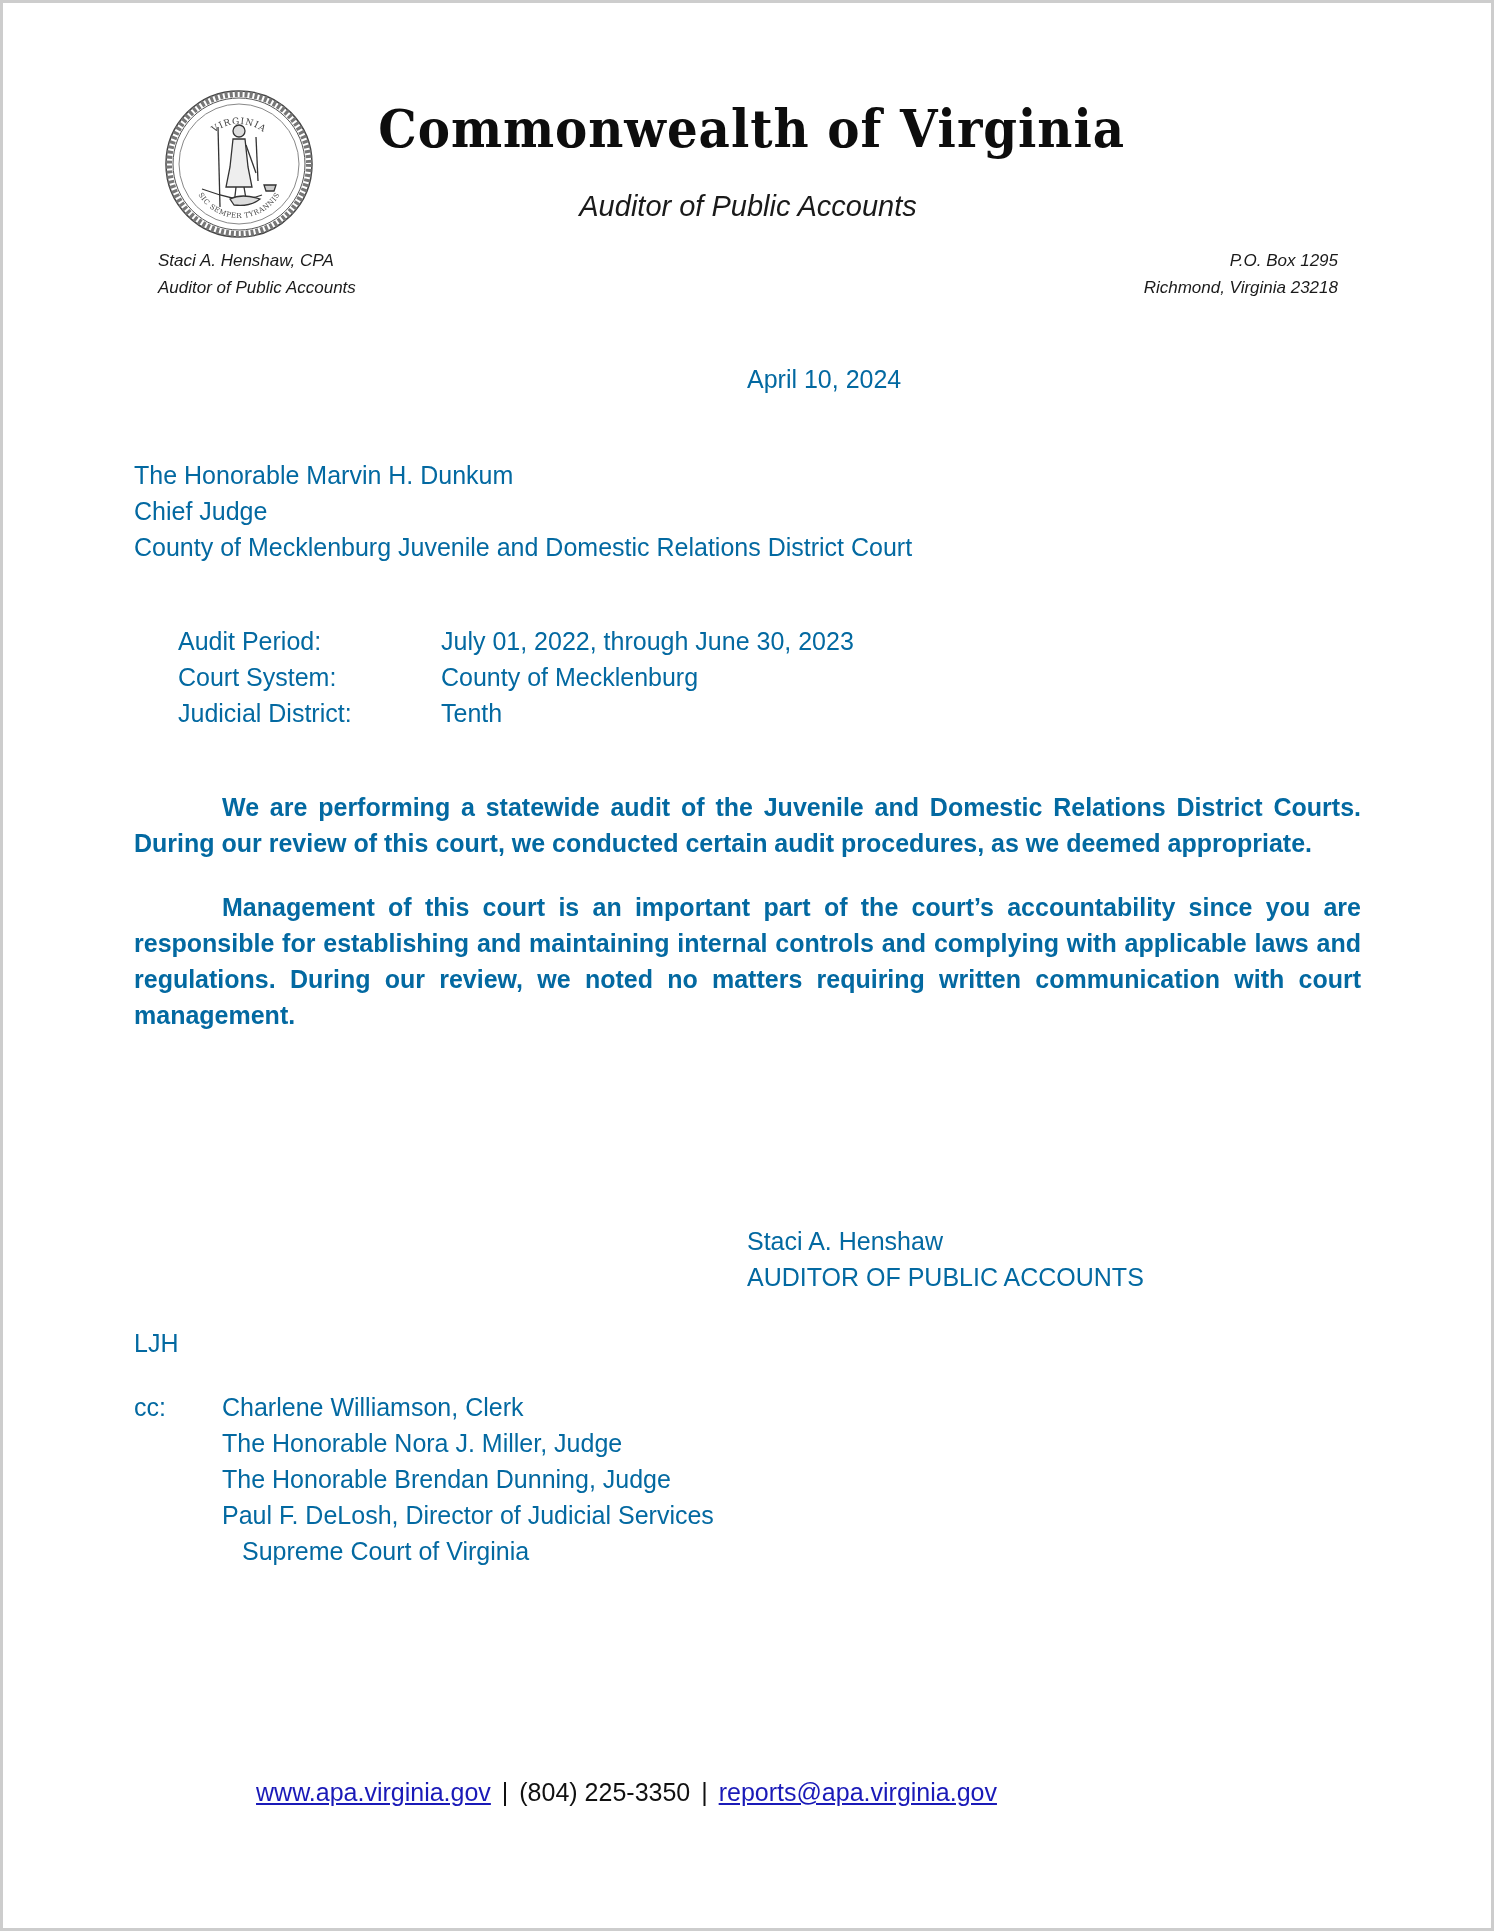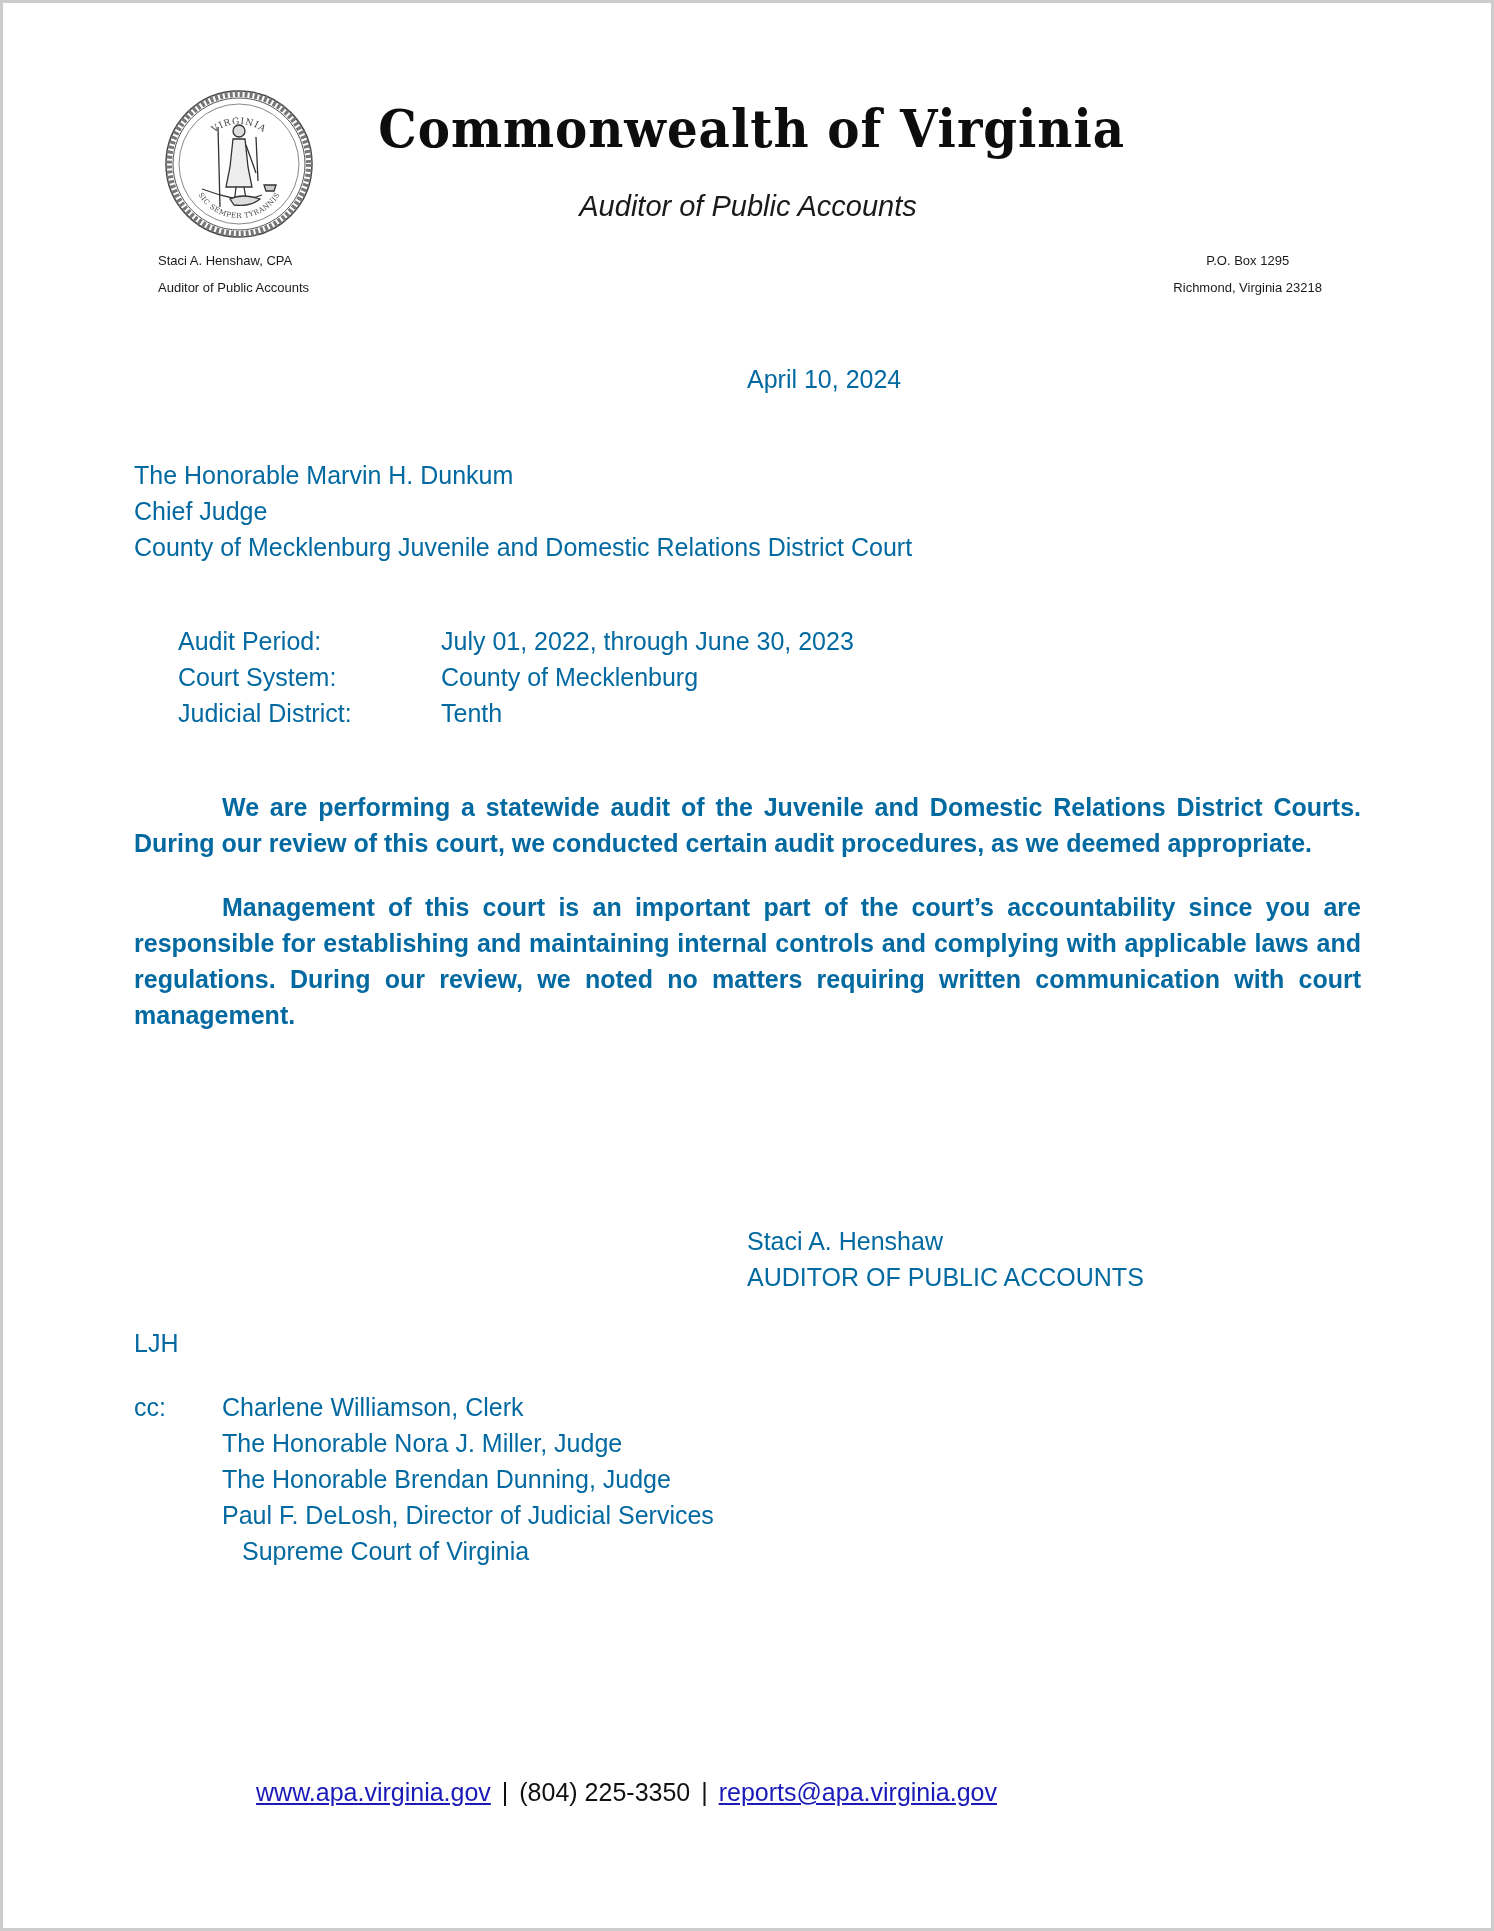--- a/index.html
+++ b/index.html
@@ -39,23 +39,23 @@
     }
     .subtitle {
       left: 0; width: 1494px; top: 190px;
       text-align: center;
       font-style: italic;
       font-size: 29px;
       color: #1a1a1a;
       padding-left: 2px;
       box-sizing: border-box;
     }
-    .hdr-small { font-size: 13px; color: #1a1a1a; line-height: 27px; }
+    .hdr-small { font-size: 17px; color: #1a1a1a; line-height: 27px; font-style: italic; }
     .hdr-left { left: 158px; top: 247px; }
-    .hdr-right { right: 172px; top: 247px; text-align: center; }
+    .hdr-right { right: 156px; top: 247px; text-align: right; }
 
     .body-text { font-size: 25px; line-height: 36px; color: #0369a1; }
     .date { left: 747px; top: 361px; }
     .addressee { left: 134px; top: 457px; }
     .audit-table { left: 134px; top: 623px; }
     .audit-row { display: flex; height: 36px; margin-left: 44px; }
     .audit-label { width: 263px; }
     .paragraphs { position: absolute; left: 134px; top: 789px; width: 1227px; }
     .para {
       margin: 0 0 28px 0;

